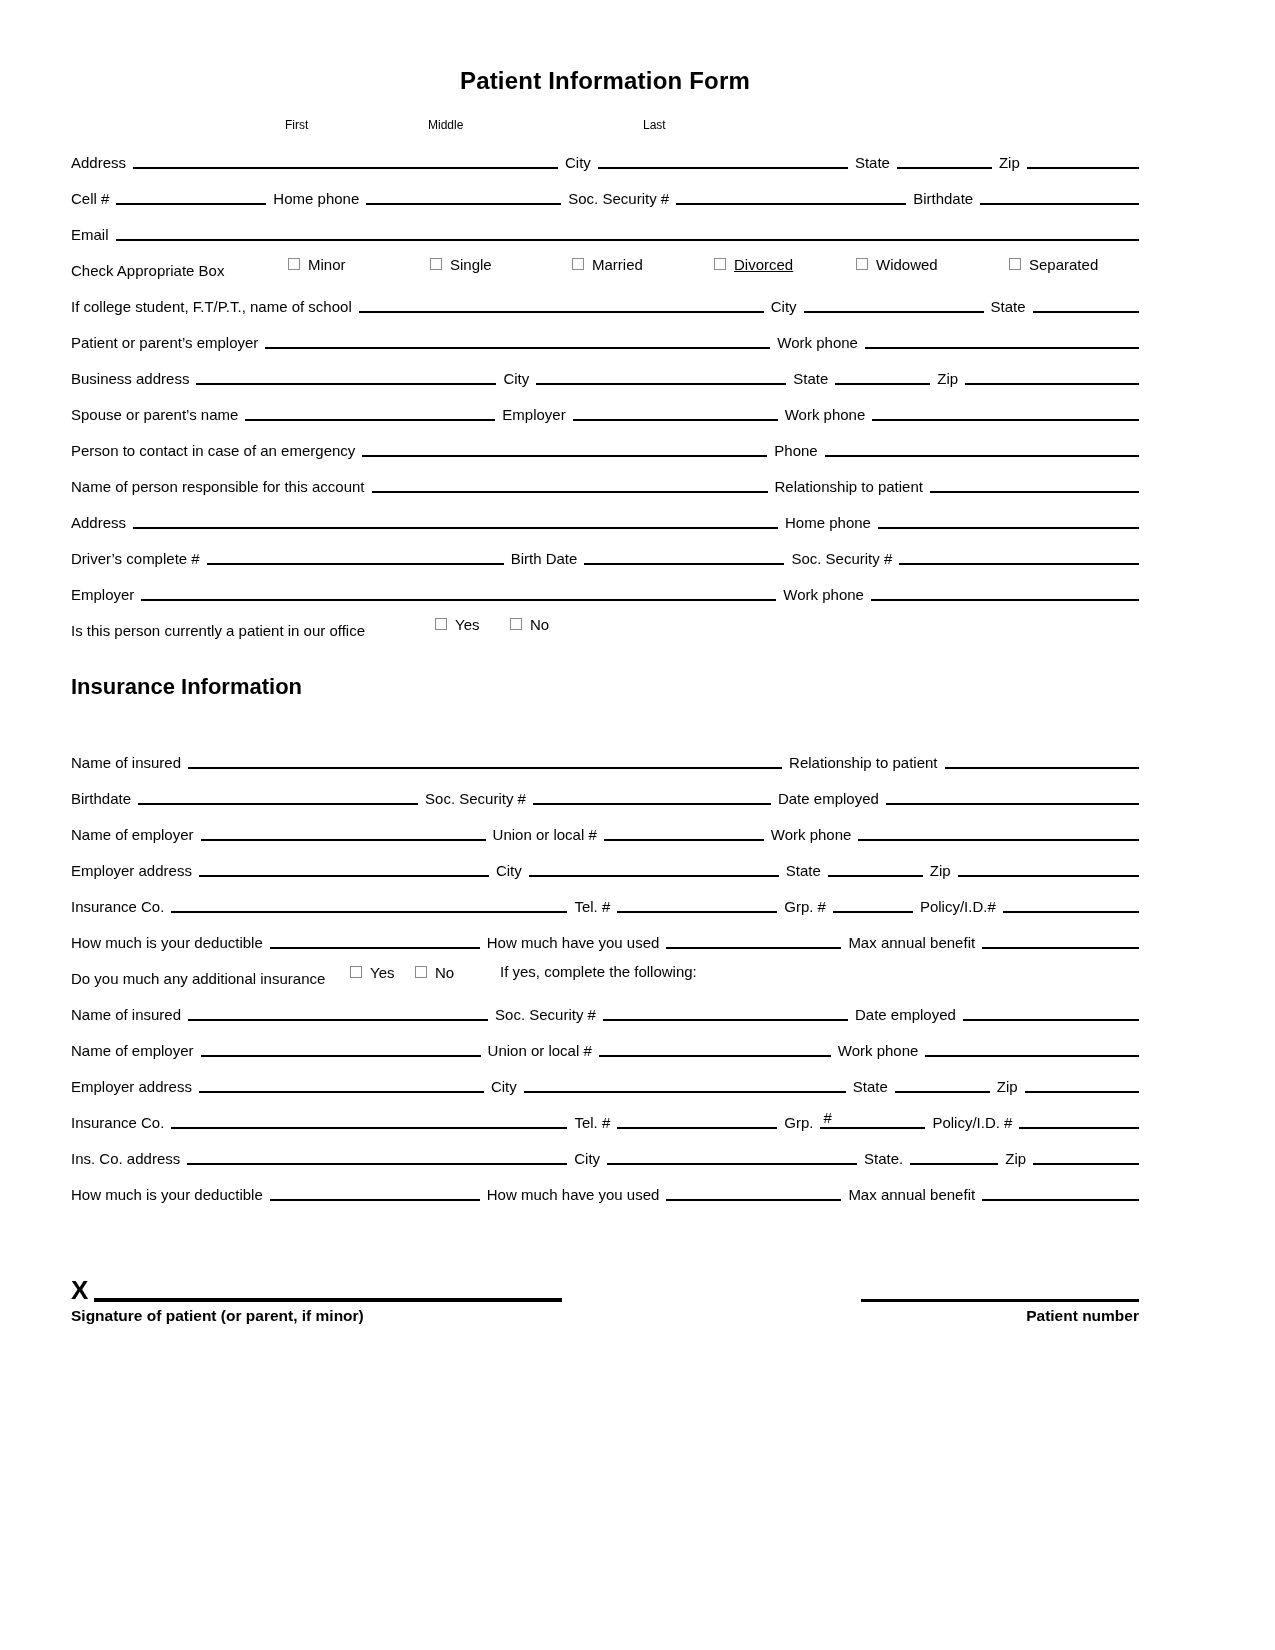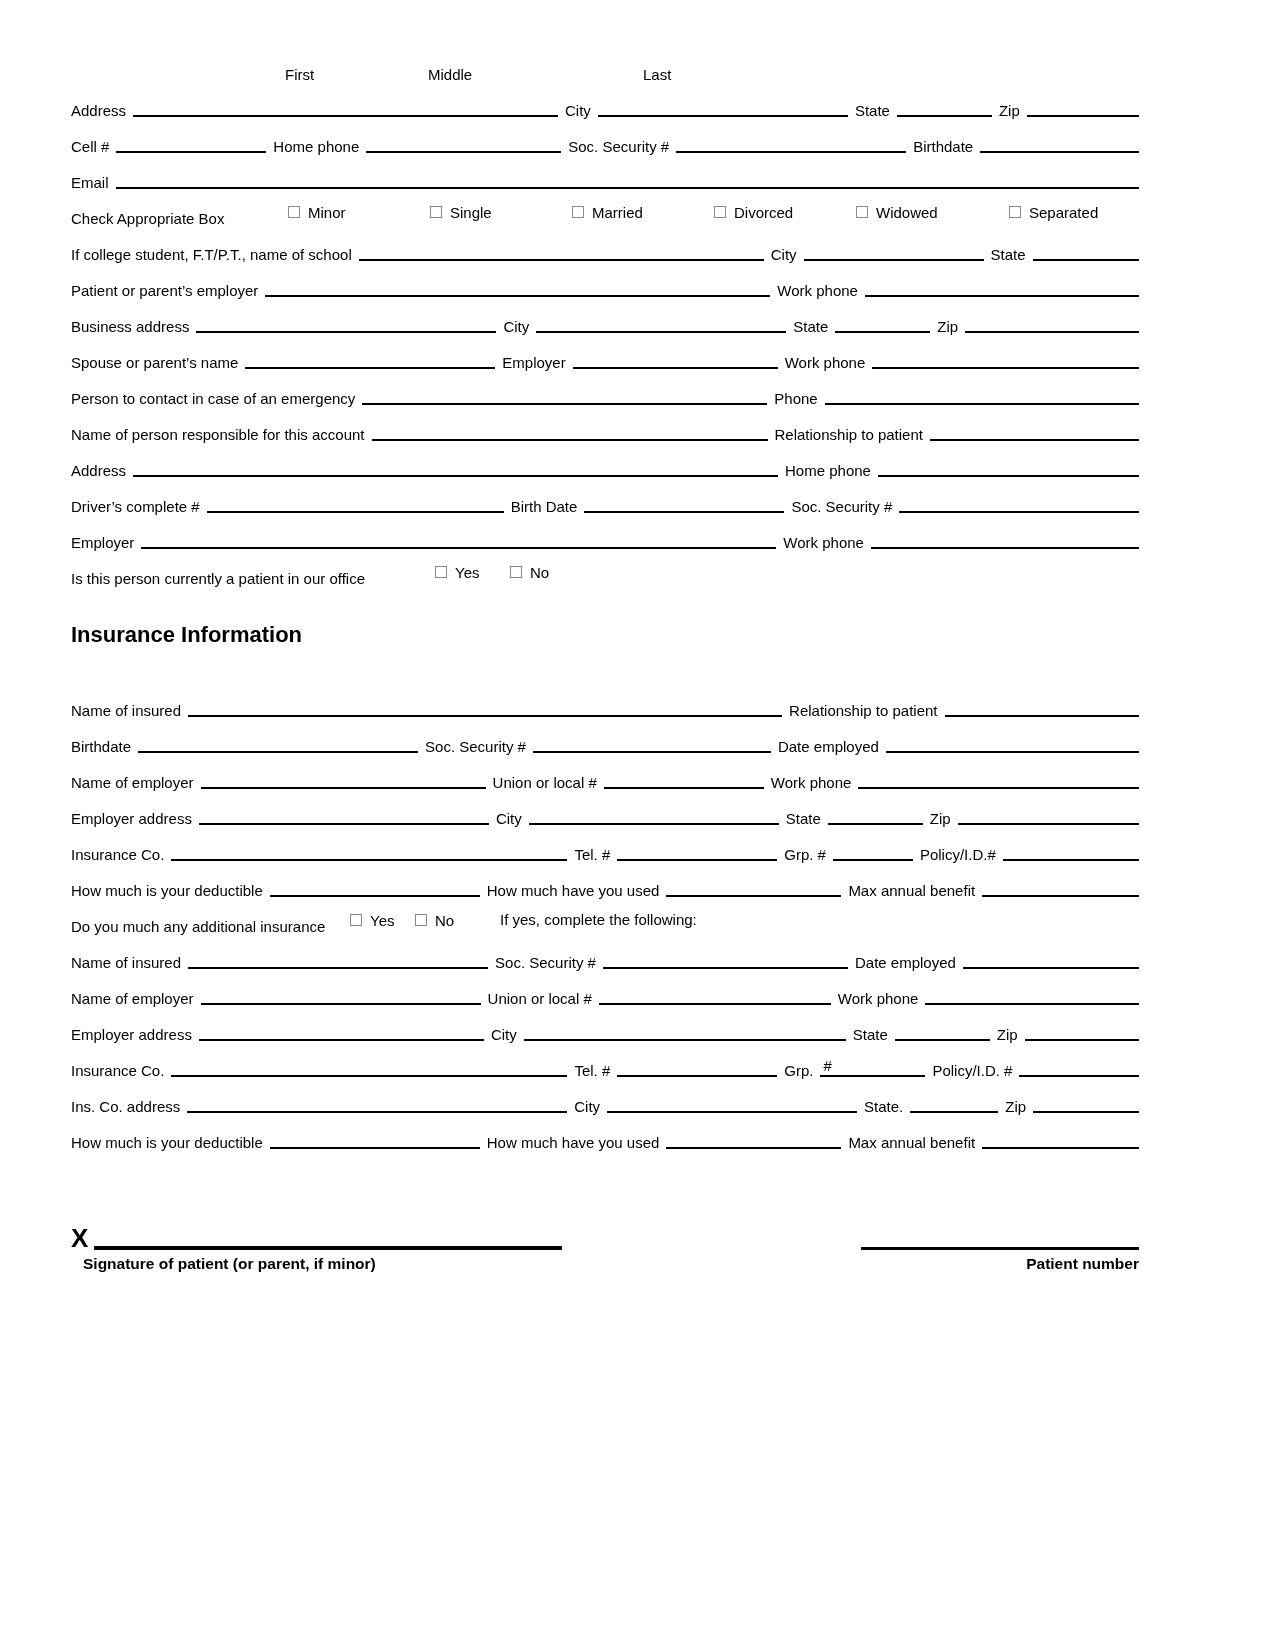--- a/index.html
+++ b/index.html
@@ -30,45 +30,46 @@
   }
   .lbl { white-space:nowrap; }
   .ln {
     border-bottom:2px solid #000;
     height:0; margin:0 7px 2px 7px;
     position:relative; align-self:flex-end;
     min-width:10px;
   }
   .ln .hash { position:absolute; left:3px; bottom:1px; font-size:15px; }
 
-  .sub-row { position:relative; height:17px; font-size:15px; }
+  .sub-row { position:relative; height:17px; font-size:12px; }
   .sub-row span { position:absolute; top:0; white-space:nowrap; }
 
   .cb-item { position:absolute; bottom:6px; display:flex; align-items:center; gap:8px; }
   .cb {
     width:12px; height:12px; box-sizing:border-box;
     border:1.5px solid #8a8a8a; background:#fff; display:inline-block;
   }
   .cb-lab { font-size:15px; white-space:nowrap; }
   .inline-note { position:absolute; bottom:7px; font-size:15px; white-space:nowrap; }
 
   .sig-row { display:flex; align-items:flex-end; height:46px; margin-top:54px; }
   .sig-x { font-size:26px; font-weight:bold; line-height:1; }
   .sig-line-left { flex:0 0 468px; border-bottom:4px solid #000; height:0; margin:0 0 1px 6px; }
   .sig-gap { flex:1 1 auto; }
   .sig-line-right { flex:0 0 278px; border-bottom:3px solid #000; height:0; margin-bottom:1px; }
   .sig-labels {
     display:flex; justify-content:space-between;
-    margin-top:4px; font-size:15.5px; font-weight:bold;margin-left:12px;
+    margin-top:4px; font-size:15.5px; font-weight:bold;
   }
 </style>
 </head>
 <body>
 
 <div class="page">
+  <h1 class="title">Patient Information Form</h1>
 
   <div id="form-root">
       <div class="sub-row">
         <span style="left: 214px;">First</span>
         <span style="left: 357px; text-align: center;">Middle</span>
         <span style="left: 572px;">Last</span>
       </div>
       <div class="fl-row">
         <span class="lbl">Address</span>
         <div class="ln" style="flex: 0 0 425px;"></div>
@@ -100,21 +101,21 @@
           <span class="cb-lab">Minor</span>
         </span>
         <span class="cb-item" style="left: 359px;">
           <span class="cb"></span>
           <span class="cb-lab">Single</span>
         </span>
         <span class="cb-item" style="left: 501px;">
           <span class="cb"></span>
           <span class="cb-lab">Married</span>
         </span>
-        <span class="cb-item" style="left: 643px;">
+        <span class="cb-item" style="left: 643px; text-decoration: underline;">
           <span class="cb"></span>
           <span class="cb-lab">Divorced</span>
         </span>
         <span class="cb-item" style="left: 785px;">
           <span class="cb"></span>
           <span class="cb-lab">Widowed</span>
         </span>
         <span class="cb-item" style="left: 938px; align-items: center;">
           <span class="cb"></span>
           <span class="cb-lab">Separated</span>

